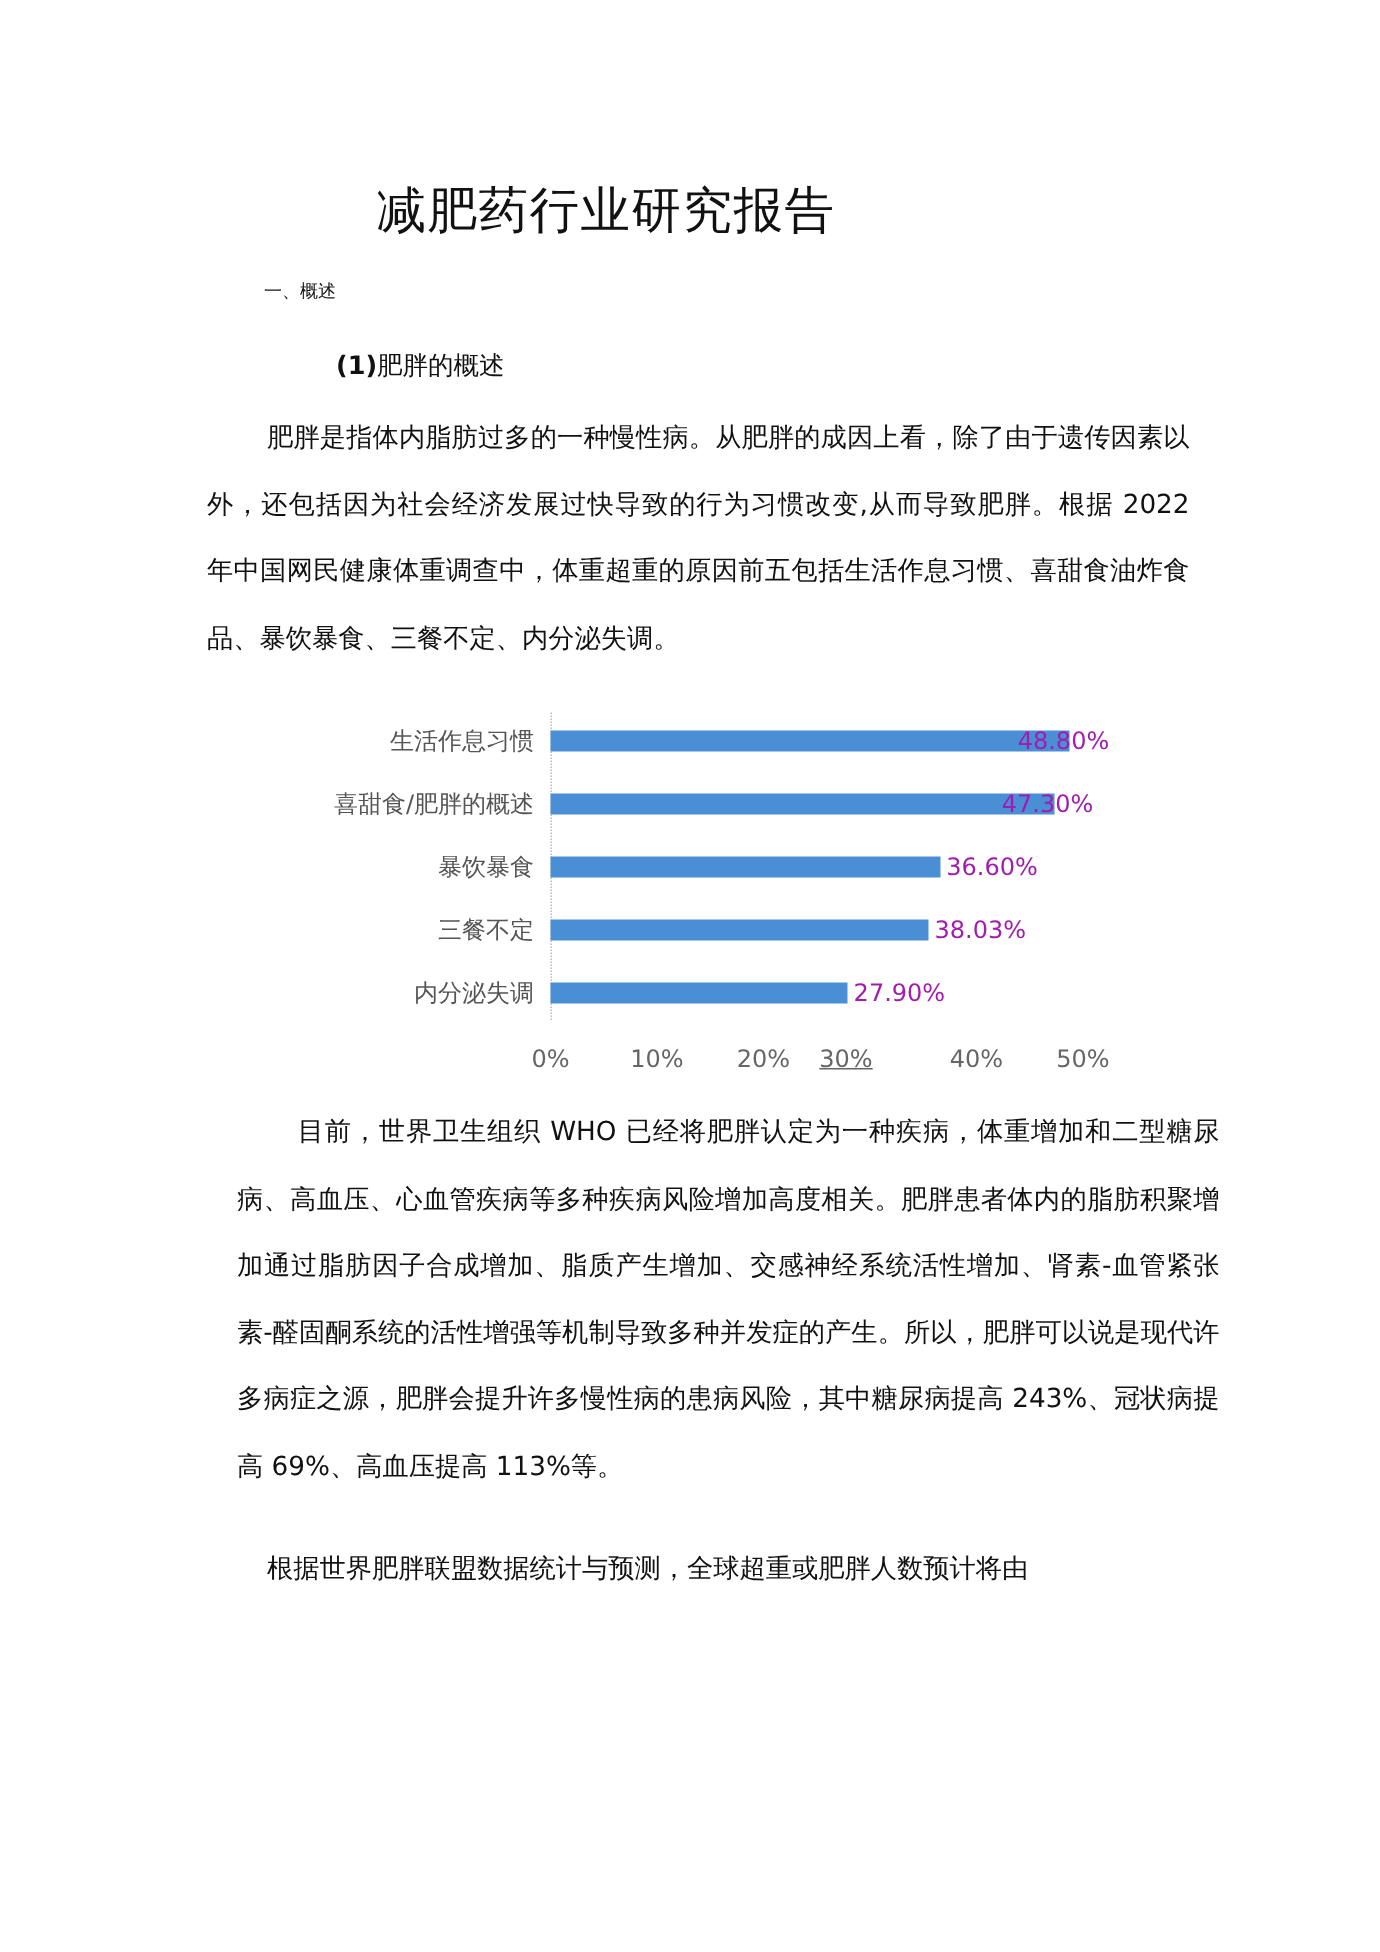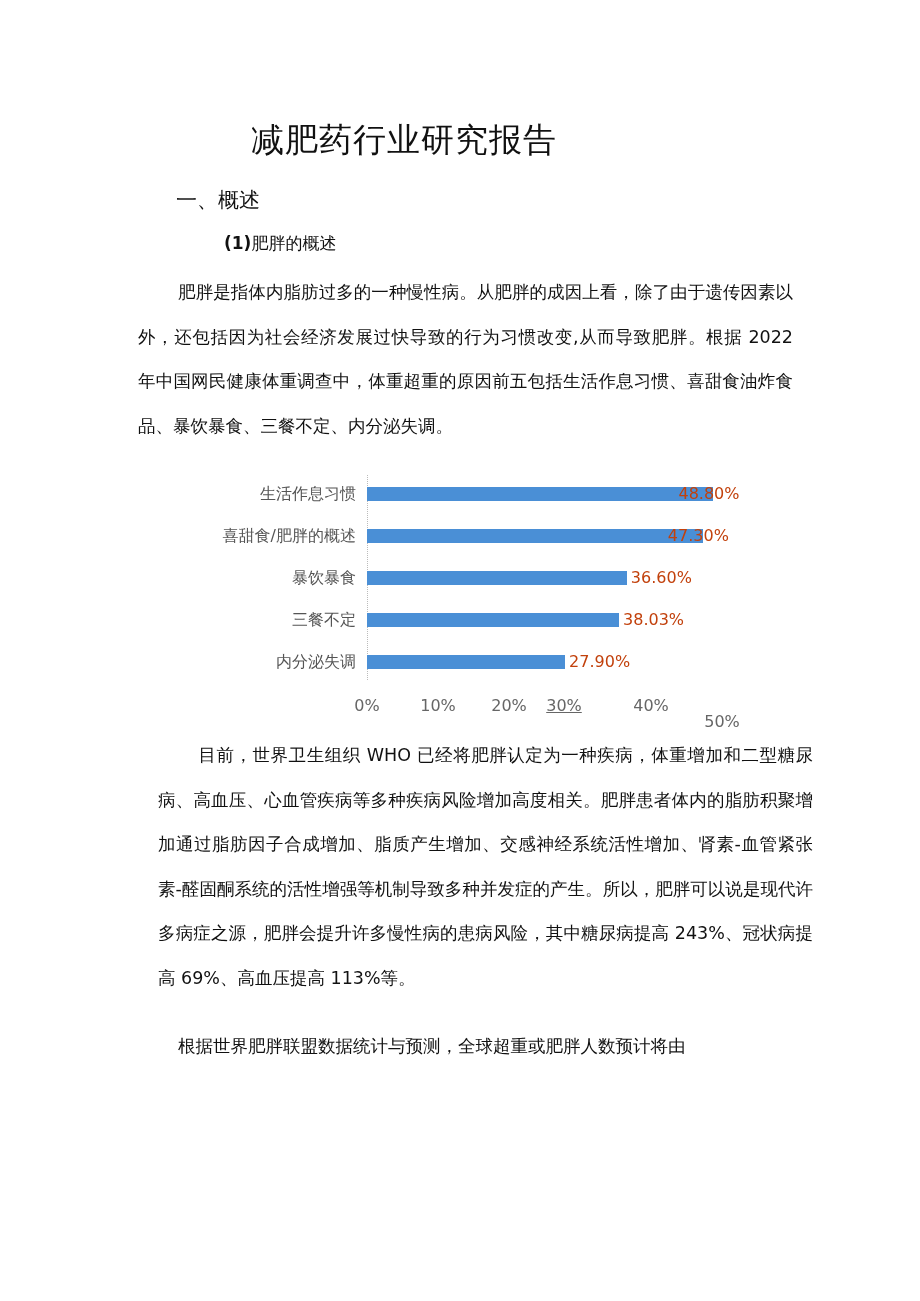--- a/index.html
+++ b/index.html
@@ -1,31 +1,31 @@
 <!DOCTYPE html>
 <html><head>
 <meta charset="utf-8">
 <style>
   html,body{margin:0;padding:0;background:#fff;}
   body{width:920px;height:1301px;position:relative;overflow:hidden;font-family:"DejaVu Sans","Liberation Sans",sans-serif;color:#111;}
   .title{position:absolute;left:0;width:808px;top:118px;text-align:center;font-family:"DejaVu Serif","Liberation Serif",serif;font-size:33px;letter-spacing:1px;color:#111;}
-  .h1{position:absolute;left:176px;top:186px;font-size:21px;}
+  .h1{position:absolute;left:176px;top:186px;font-size:12px;}
   .h2{position:absolute;left:192px;top:232px;font-size:17px;margin-left:32px;}
   .h2 b{font-weight:bold;}
   .para{position:absolute;left:138px;width:655px;font-size:17.5px;line-height:44.5px;text-align:justify;}
   .para .indent{display:inline-block;width:40px;}
   .p1{top:270px;}
   .p2{top:733px;margin-left:20px;}
   .p3{top:1024px;}
   .chart{position:absolute;left:200px;top:475px;width:570px;height:250px;}
   .chart .axis{position:absolute;left:167px;top:0;width:0;height:205px;border-left:1px dotted #bbb;}
   .row{position:absolute;left:0;height:20px;width:570px;}
   .row .lbl{position:absolute;right:414px;top:0;font-size:16px;color:#555;white-space:nowrap;line-height:20px;text-align:right;}
   .row .bar{position:absolute;left:167px;top:3px;height:14px;background:#4a8fd6;}
-  .row .val{position:absolute;top:0;font-size:16px;color:#c2410c;line-height:20px;white-space:nowrap;}
+  .row .val{position:absolute;top:0;font-size:16px;color:#a21caf;line-height:20px;white-space:nowrap;}
   .ticks{position:absolute;top:221px;left:0;width:570px;height:20px;}
   .tick{position:absolute;font-size:16px;color:#666;transform:translateX(-50%);}
 </style>
 </head>
 <body>
 
 <div class="title">减肥药行业研究报告</div>
 
 <div class="h1">一、概述</div>
 
@@ -63,19 +63,19 @@
         <div class="bar" style="width: 198.09px; background: rgb(74, 143, 214);"></div>
         <div class="val" style="left: 369.09px;">27.90%</div>
       </div>
     </div>
   <div class="ticks" id="ticks">
       <span class="tick" style="left: 167px;">0%</span>
       <span class="tick" style="left: 238px;">10%</span>
       <span class="tick" style="left: 309px;">20%</span>
       <span class="tick" style="left: 364px; text-decoration: underline;">30%</span>
       <span class="tick" style="left: 451px;">40%</span>
-      <span class="tick" style="left: 522px; margin-top: 16px;">50%</span>
+      <span class="tick" style="left: 522px;">50%</span>
     </div>
 </div>
 
 <div class="para p2"><span class="indent"></span><span>目前，世界卫生组织 WHO 已经将肥胖认定为一种疾病，体重增加和二型糖尿病、高血压、心血管疾病等多种疾病风险增加高度相关。肥胖患者体内的脂肪积聚增加通过脂肪因子合成增加、脂质产生增加、交感神经系统活性增加、肾素-血管紧张素-醛固酮系统的活性增强等机制导致多种并发症的产生。所以，肥胖可以说是现代许多病症之源，肥胖会提升许多慢性病的患病风险，其中糖尿病提高 243%、冠状病提高 69%、高血压提高 113%等。</span></div>
 
 <div class="para p3"><span class="indent"></span><span>根据世界肥胖联盟数据统计与预测，全球超重或肥胖人数预计将由</span></div>
 
 </body></html>

